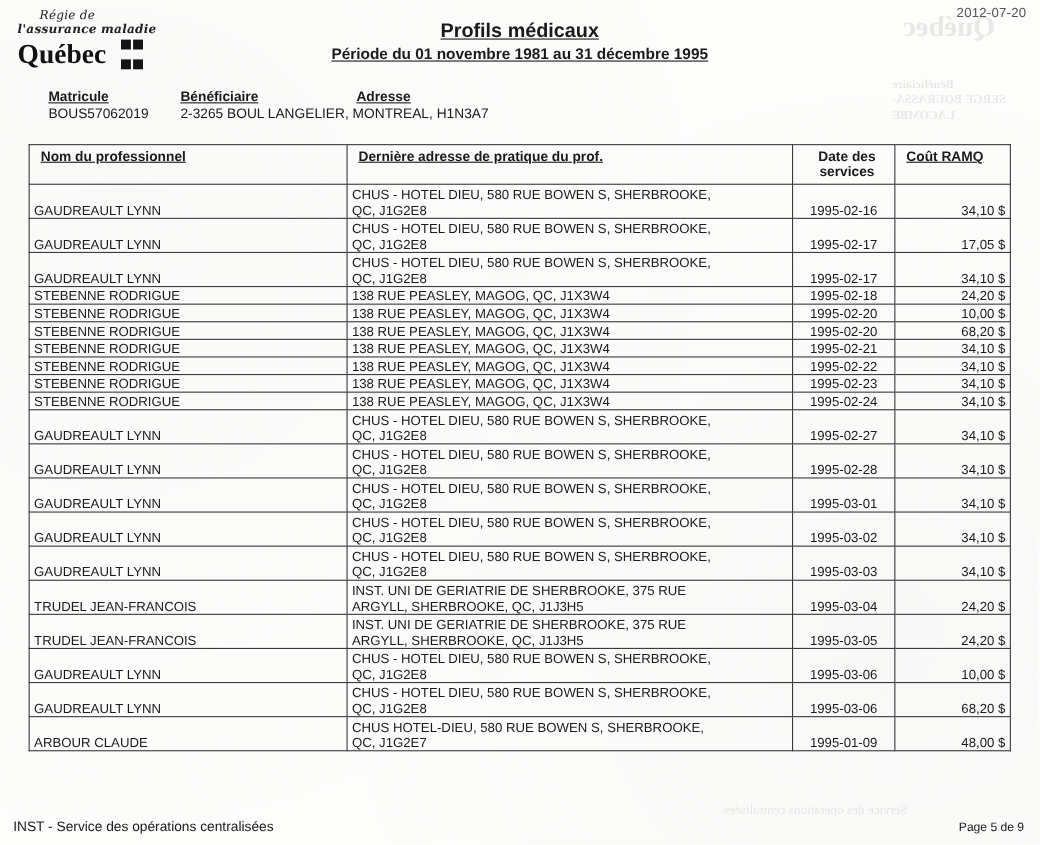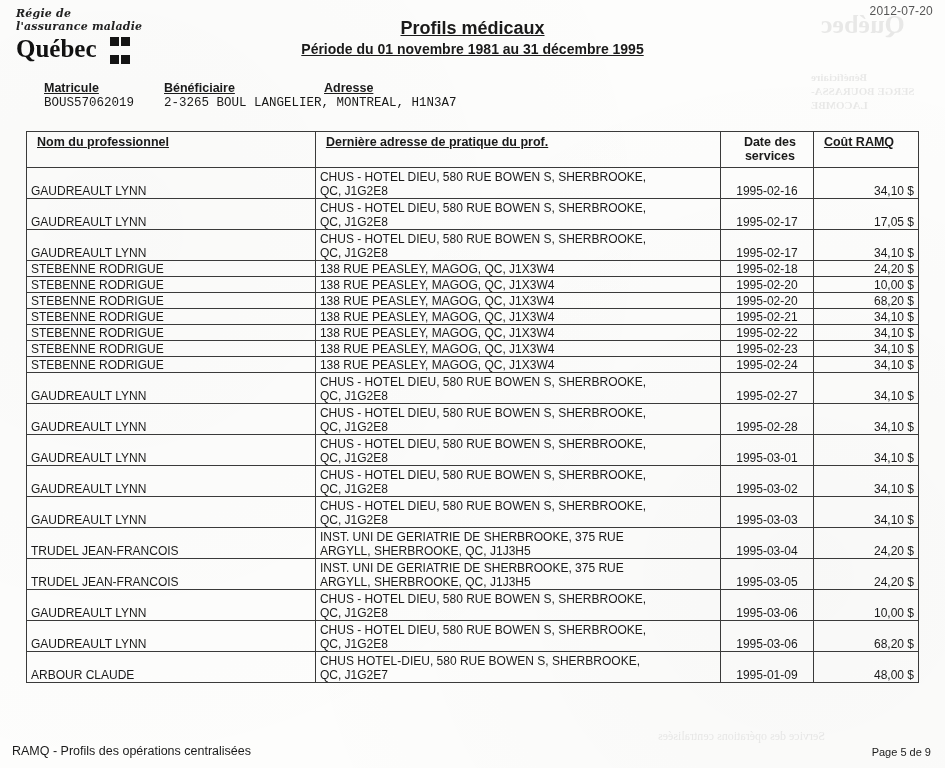--- a/index.html
+++ b/index.html
@@ -42,25 +42,26 @@
   
   .letterhead {
     position: absolute;
     left: 16px;
     top: 8px;
     width: 220px;
   }
   .lh-line1 {
     font-family: "DejaVu Serif", serif;
     font-style: italic;
-    font-weight: bold;
+    font-weight: normal;
     font-size: 11px;
     color: #222;
     line-height: 12px;
     letter-spacing: 0.2px;
+    margin-left: 20px;
   }
   .lh-line2 {
     font-family: "DejaVu Serif", serif;
     font-style: italic;
     font-weight: bold;
     font-size: 11px;
     color: #222;
     line-height: 13px;
     letter-spacing: 0.2px;
   }
@@ -123,21 +124,20 @@
   .info-col.c2 { width: 160px; }
   .info-col.c3 { flex: 1; }
   .info-label {
     font-weight: bold;
     text-decoration: underline;
     line-height: 16px;
   }
   .info-value {
     line-height: 15px;
     white-space: pre-line;
-    font-family: Liberation Mono, monospace;
   }
   
   .table-wrap {
     position: absolute;
     top: 131px;
     left: 26px;
     width: 893px;
   }
   table.profil {
     border-collapse: collapse;
@@ -423,16 +423,16 @@
             <td class="name">ARBOUR CLAUDE</td>
             <td class="addr">CHUS HOTEL-DIEU, 580 RUE BOWEN S, SHERBROOKE,
 QC, J1G2E7</td>
             <td class="date">1995-01-09</td>
             <td class="cost">48,00  $</td>
           </tr>
         </tbody>
     </table>
   </div>
 
-  <div class="footer-left">RAMQ - Profils des opérations centralisées</div>
+  <div class="footer-left">INST - Service des opérations centralisées</div>
   <div class="footer-right">Page 5 de 9</div>
 
 </div>
 
 </body></html>

